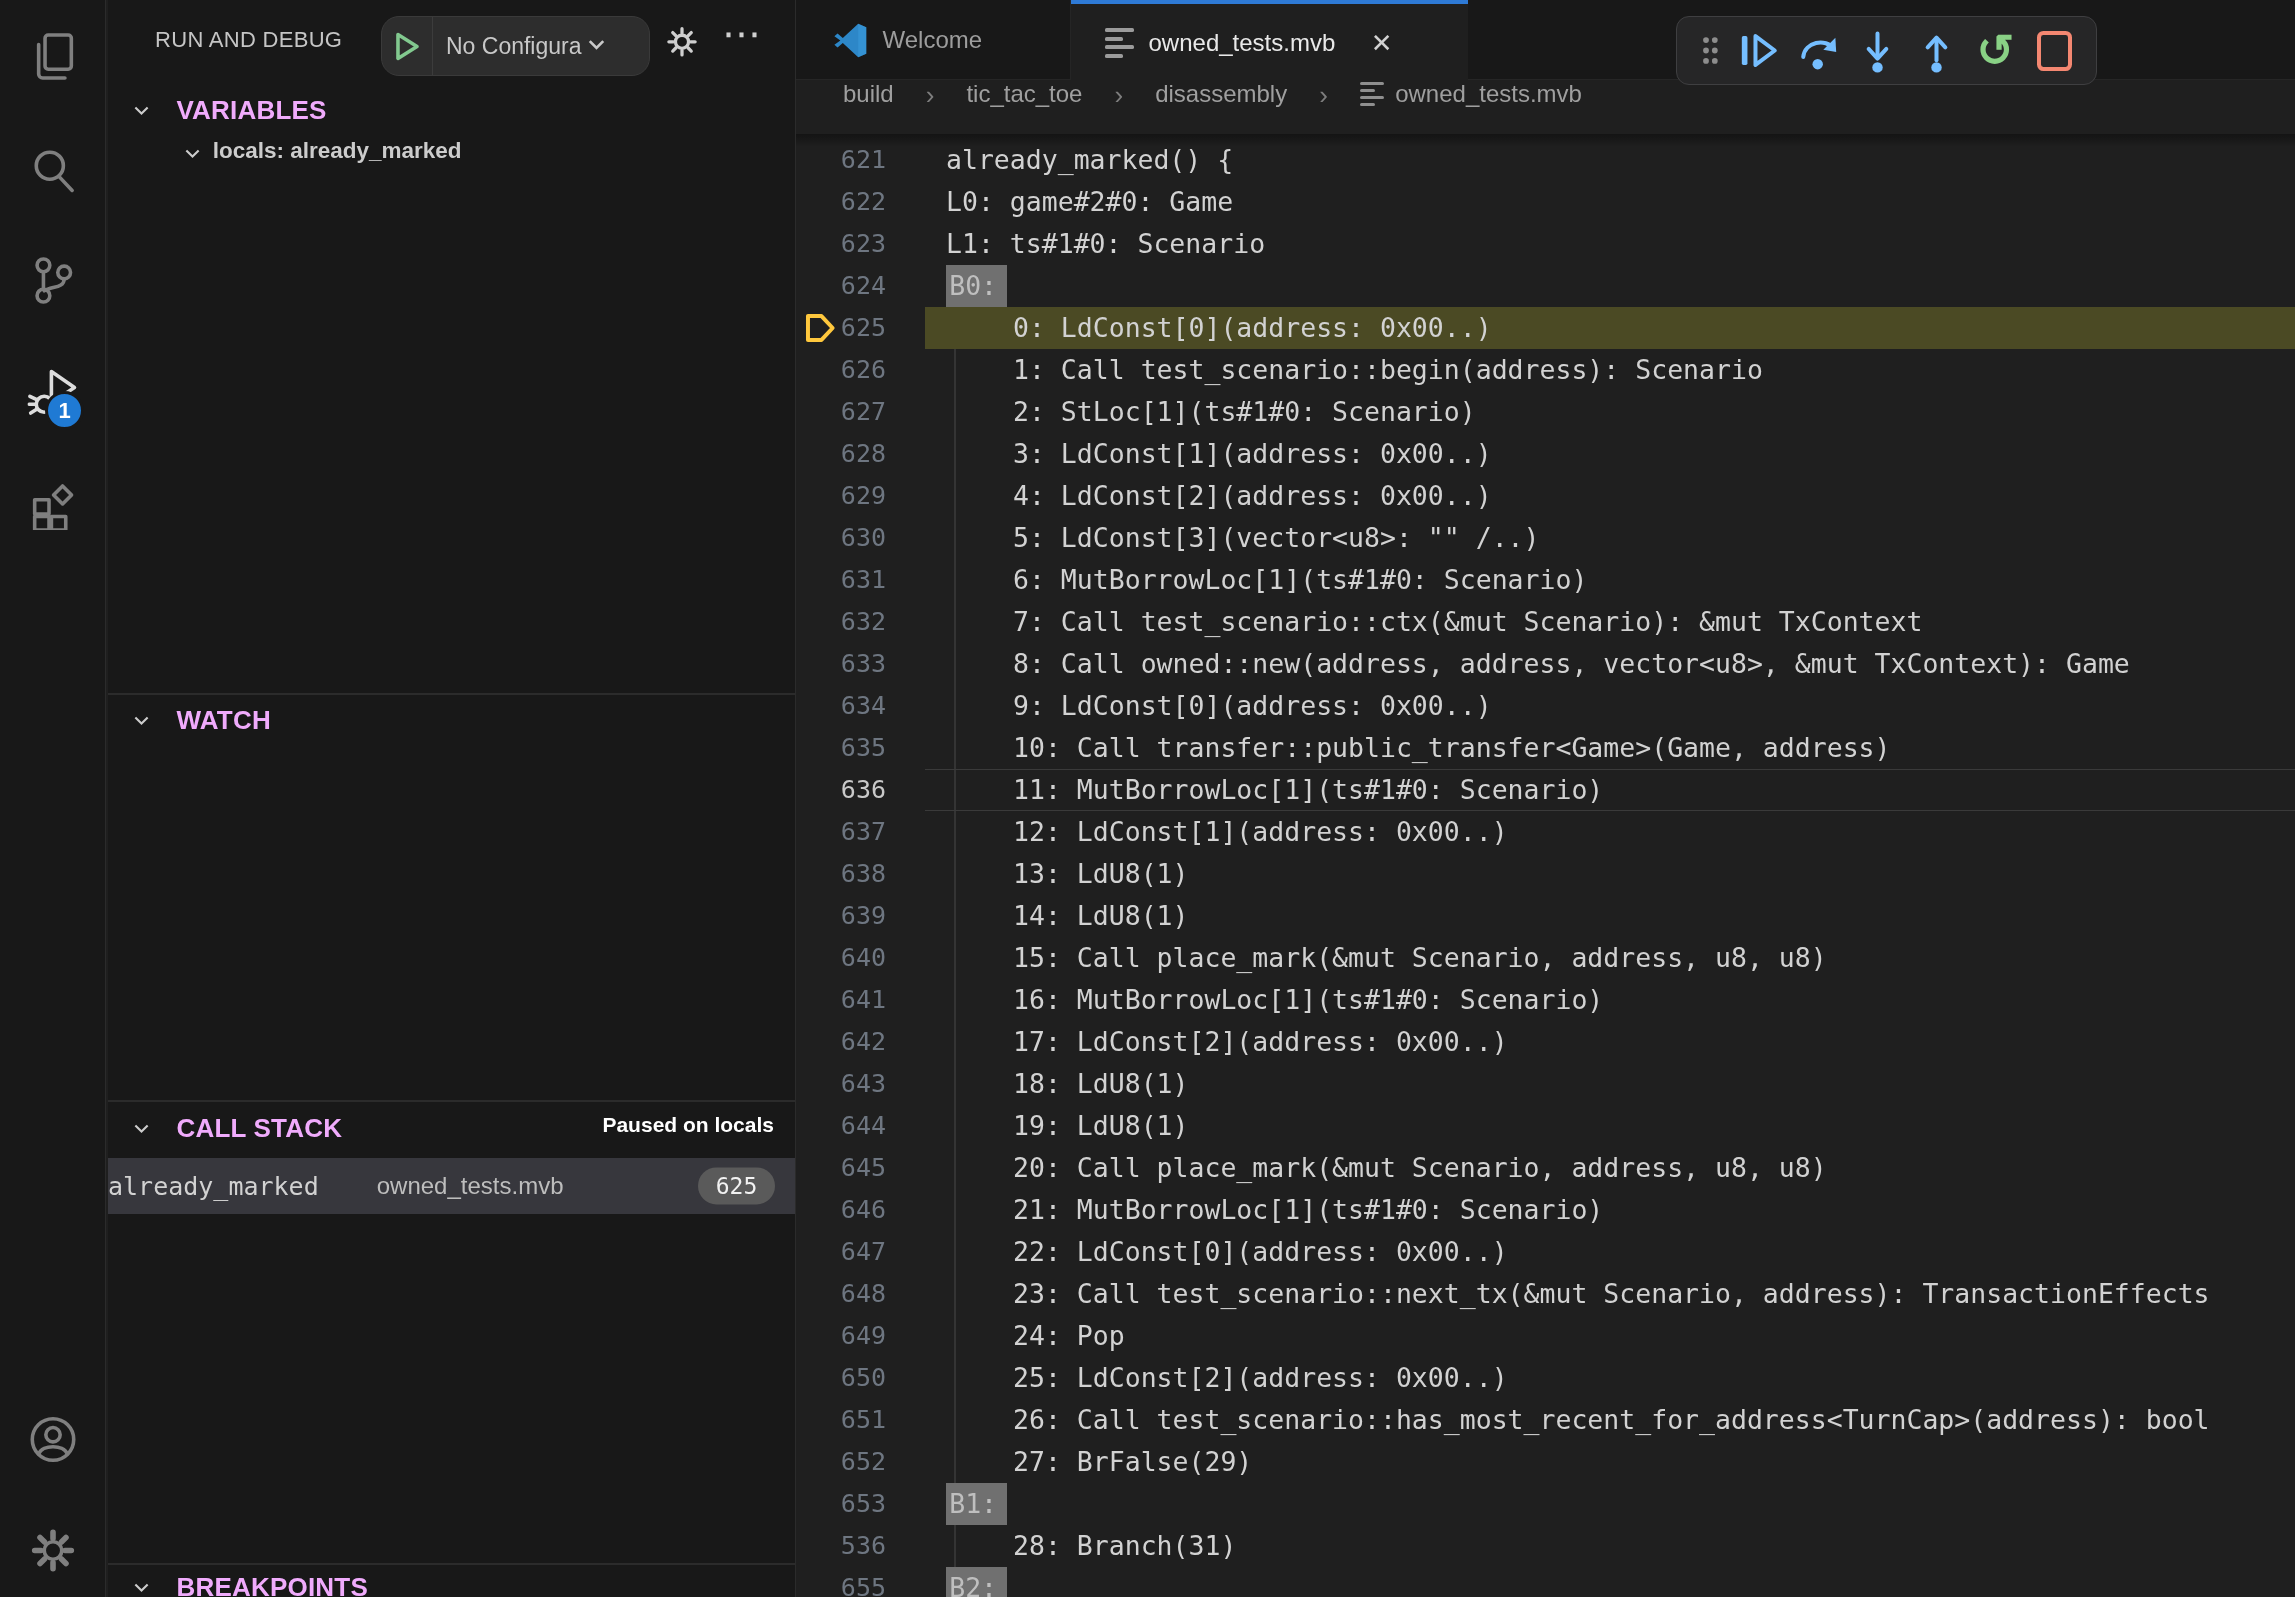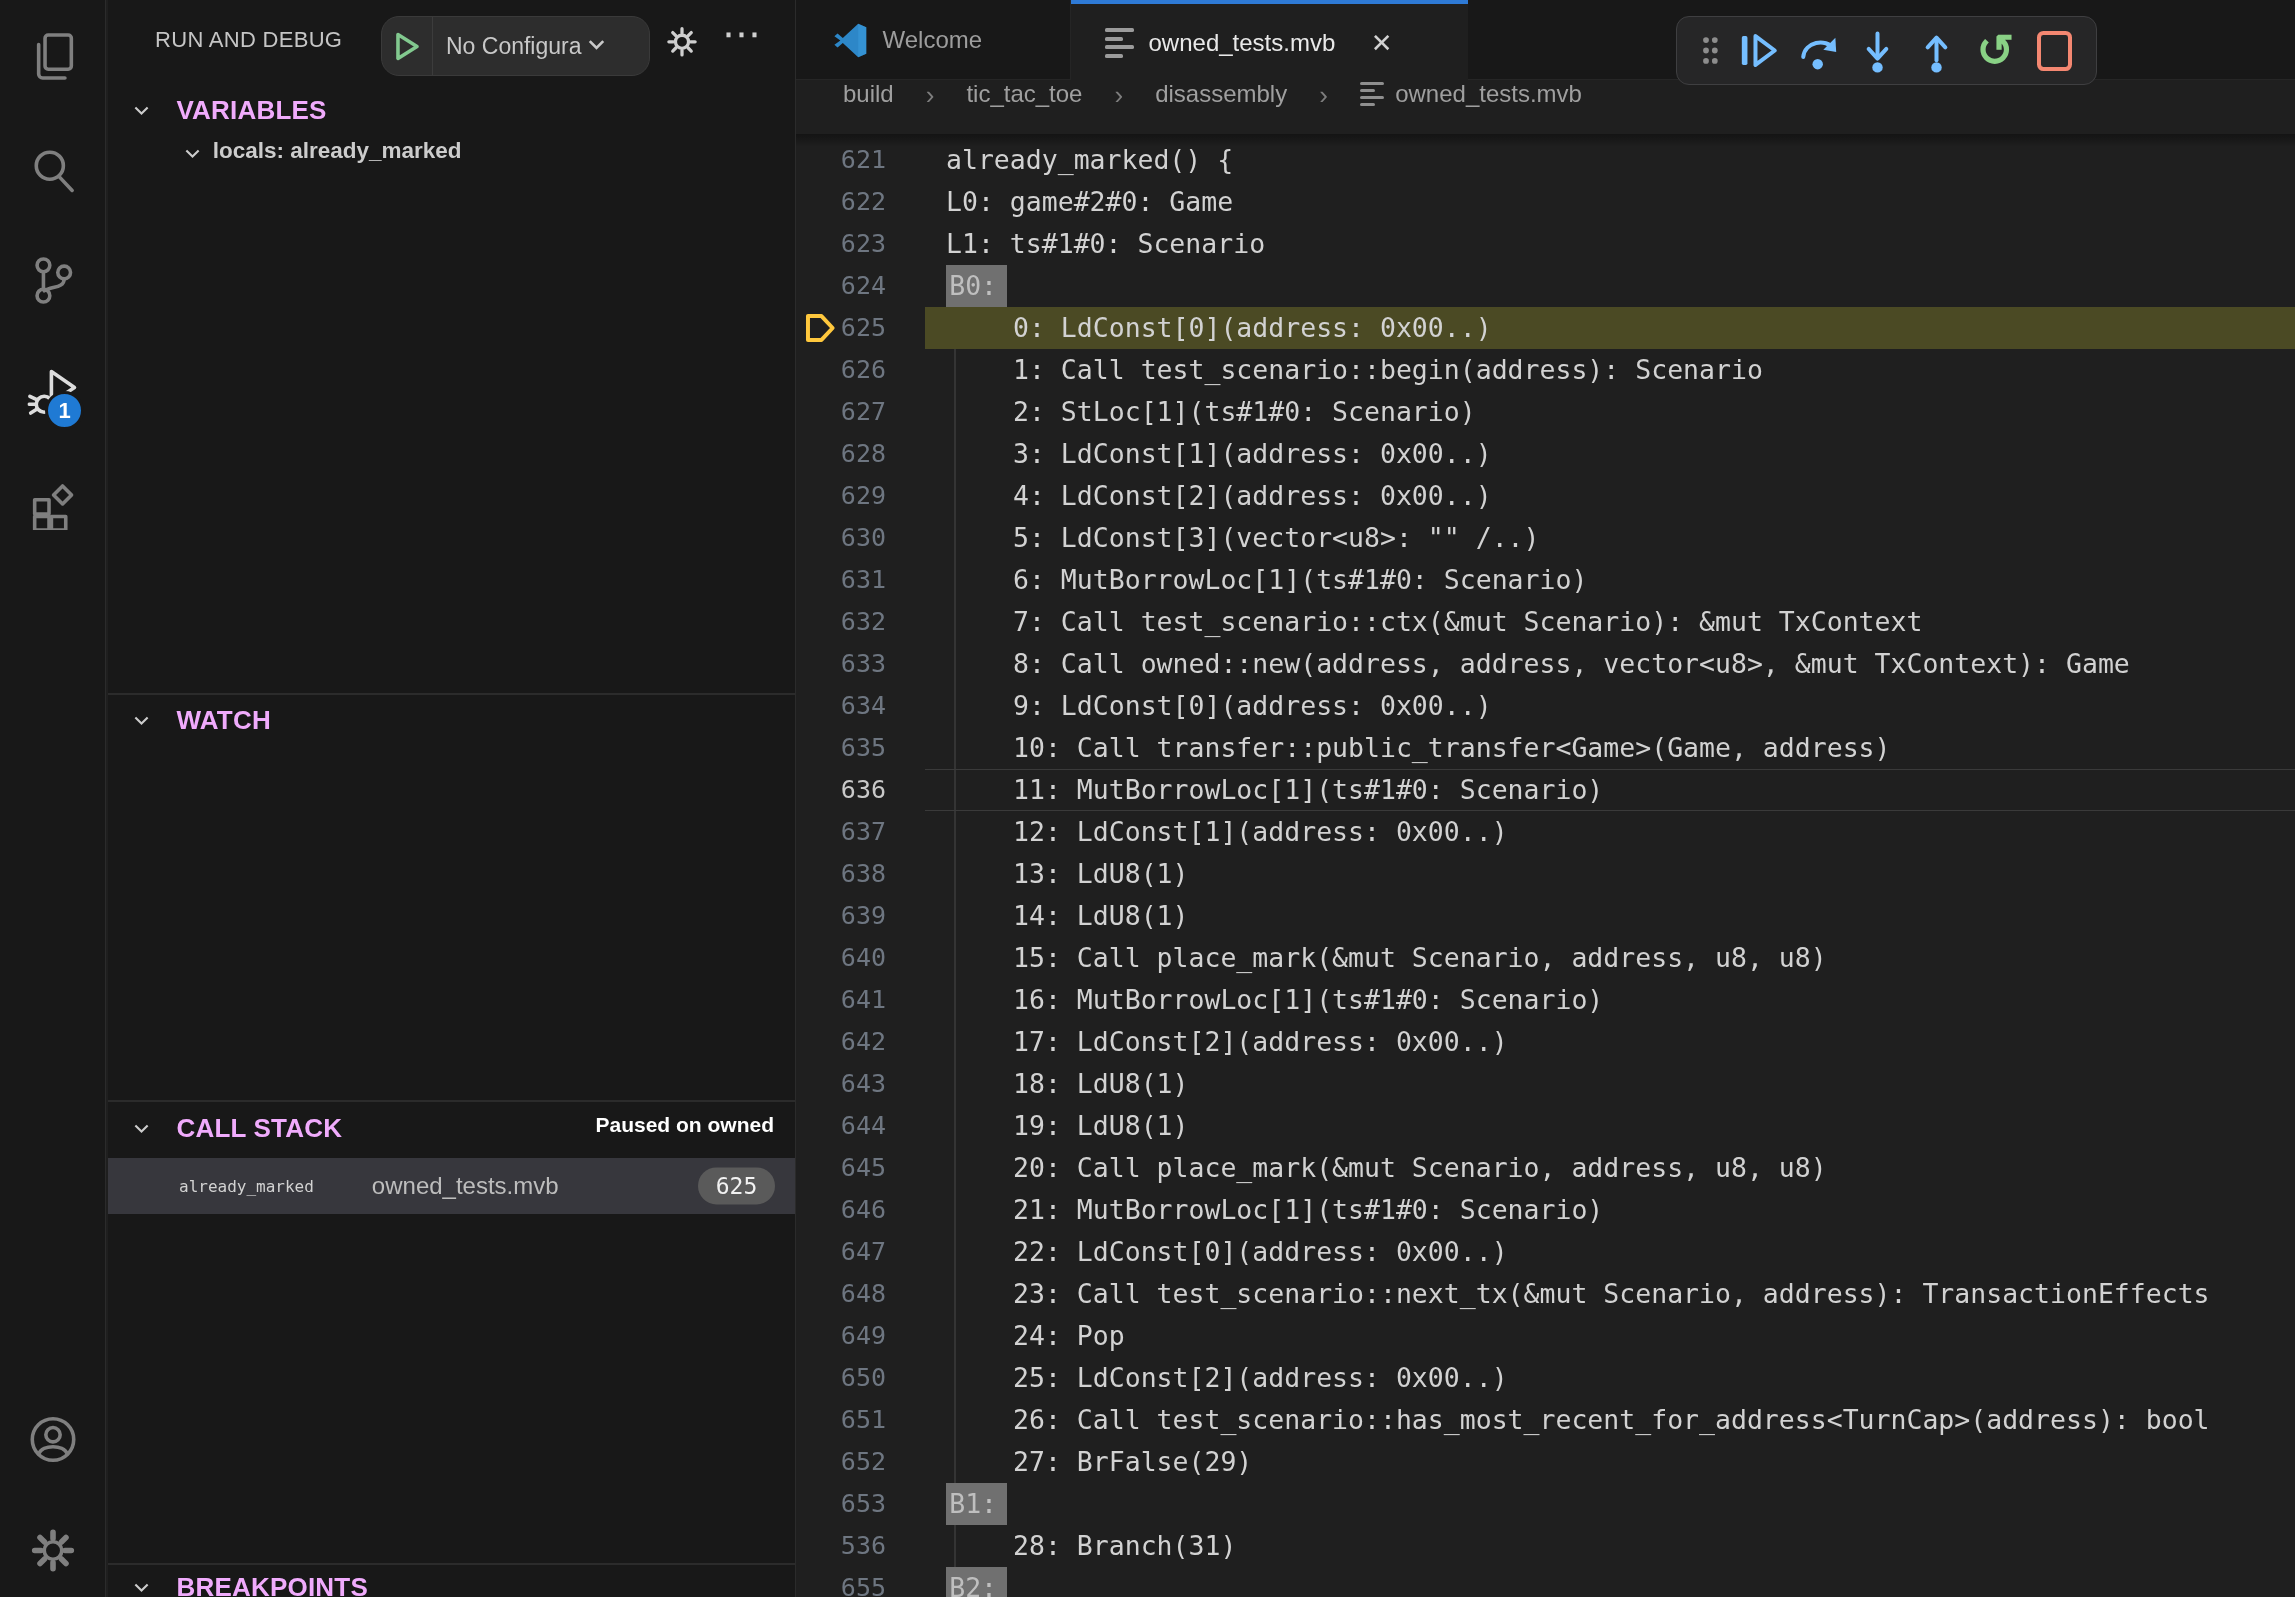--- a/index.html
+++ b/index.html
@@ -22,21 +22,21 @@
   .config-play{width:50px;display:flex;align-items:center;justify-content:center;border-right:1.6px solid #3c3c3c;height:100%;}
   .config-label{margin-left:13px;font-size:23px;color:#c8c8c8;white-space:nowrap;overflow:hidden;max-width:159px;}
   .config-chevron{margin-left:1.6px;}
   .sb-gear{position:absolute;left:553px;top:14.5px;width:45px;height:51px;}
   .sb-more{position:absolute;left:614px;top:11.3px;font-size:39px;color:#cfcfcf;letter-spacing:3.2px;}
   .section-header{position:absolute;display:flex;align-items:center;gap:25px;font-weight:700;font-size:26px;color:#f0abfc;letter-spacing:0.2px;}
   .tree-row{position:absolute;display:flex;align-items:flex-end;gap:9.7px;font-weight:700;font-size:22.5px;color:#cccccc;}
   .divider{position:absolute;left:0;right:0;height:1.6px;background:#2b2b2b;}
   .paused{position:absolute;right:21px;top:1113px;font-size:21px;font-weight:700;color:#ffffff;}
   .frame-row{position:absolute;left:0;right:0;top:1158px;height:56px;background:#37373d;display:flex;align-items:center;}
-  .frame-name{margin-left:71px;font-family:"DejaVu Sans Mono",monospace;font-size:16px;color:#d2d2d2;}
+  .frame-name{font-family:"DejaVu Sans Mono",monospace;font-size:25px;color:#d2d2d2;}
   .frame-file{margin-left:58px;font-size:24px;color:#bdbdbd;}
   .frame-badge{position:absolute;right:20px;top:50%;transform:translateY(-50%);background:#5a5a5a;color:#f2f2f2;
                font-family:"DejaVu Sans Mono",monospace;font-size:23px;border-radius:21px;padding:5.6px 17.7px;}
 
   
   .editor{position:absolute;left:796px;top:0;right:0;height:1597px;background:#1f1f1f;}
   .tab-strip{position:absolute;left:0;top:0;right:0;height:80px;background:#181818;border-bottom:1.6px solid #262626;box-sizing:border-box;}
   .tab{position:absolute;top:0;height:80px;display:flex;align-items:center;box-sizing:border-box;}
   .tab-welcome{left:0;width:275px;padding-left:37px;gap:14.5px;color:#9d9d9d;font-size:24px;border-right:1.6px solid #252525;}
   .tab-active{left:275px;width:397px;padding-left:34px;gap:14.5px;background:#1f1f1f;color:#e9e9e9;font-size:24px;
@@ -183,21 +183,21 @@
       <span>WATCH</span>
     </div>
 
     <div class="divider" style="top:1100px"></div>
     <div class="section-header" style="left:22.5px;top:1113px">
       <svg width="21" height="21" viewBox="0 0 24 24">
           <path d="M5 8.5 L12 15.5 L19 8.5" fill="none" stroke="#cccccc" stroke-width="2.4"></path>
         </svg>
       <span>CALL STACK</span>
     </div>
-    <div class="paused">Paused on owned</div>
+    <div class="paused">Paused on locals</div>
     <div class="frame-row">
       <span class="frame-name">already_marked</span>
       <span class="frame-file">owned_tests.mvb</span>
       <span class="frame-badge">625</span>
     </div>
 
     <div class="divider" style="top:1563px"></div>
     <div class="section-header" style="left:22.5px;top:1572px">
       <svg width="21" height="21" viewBox="0 0 24 24">
           <path d="M5 8.5 L12 15.5 L19 8.5" fill="none" stroke="#cccccc" stroke-width="2.4"></path>

